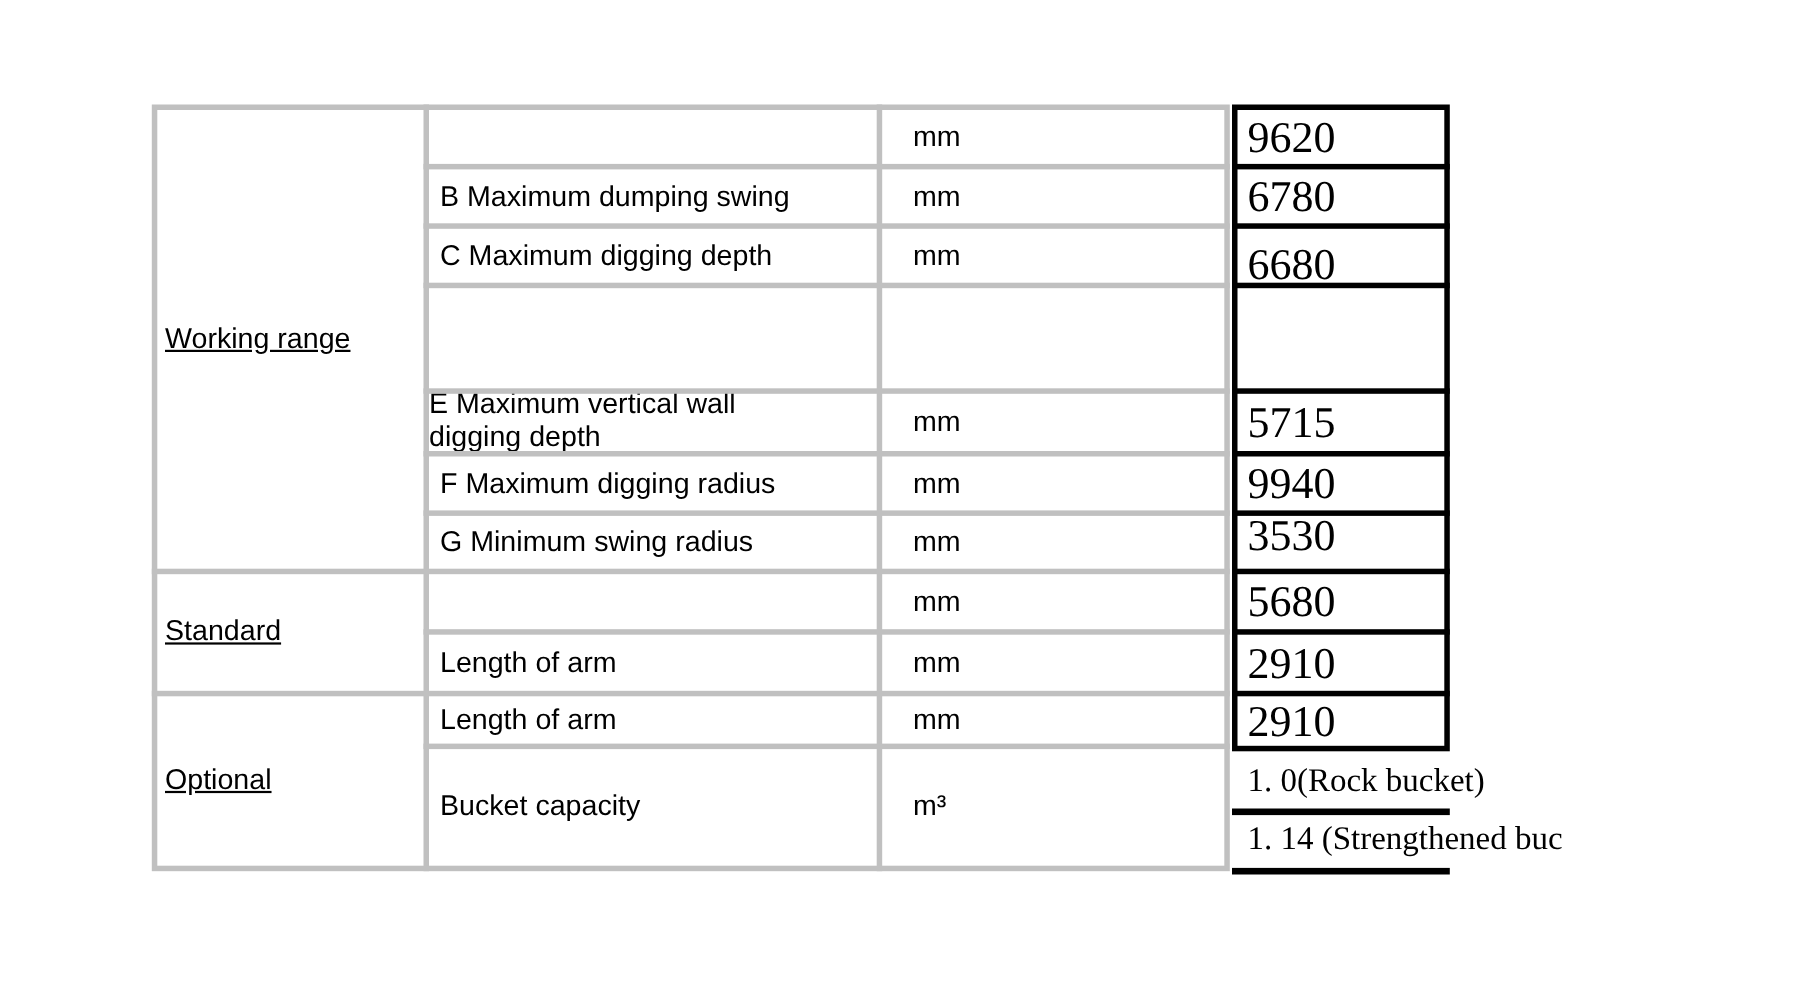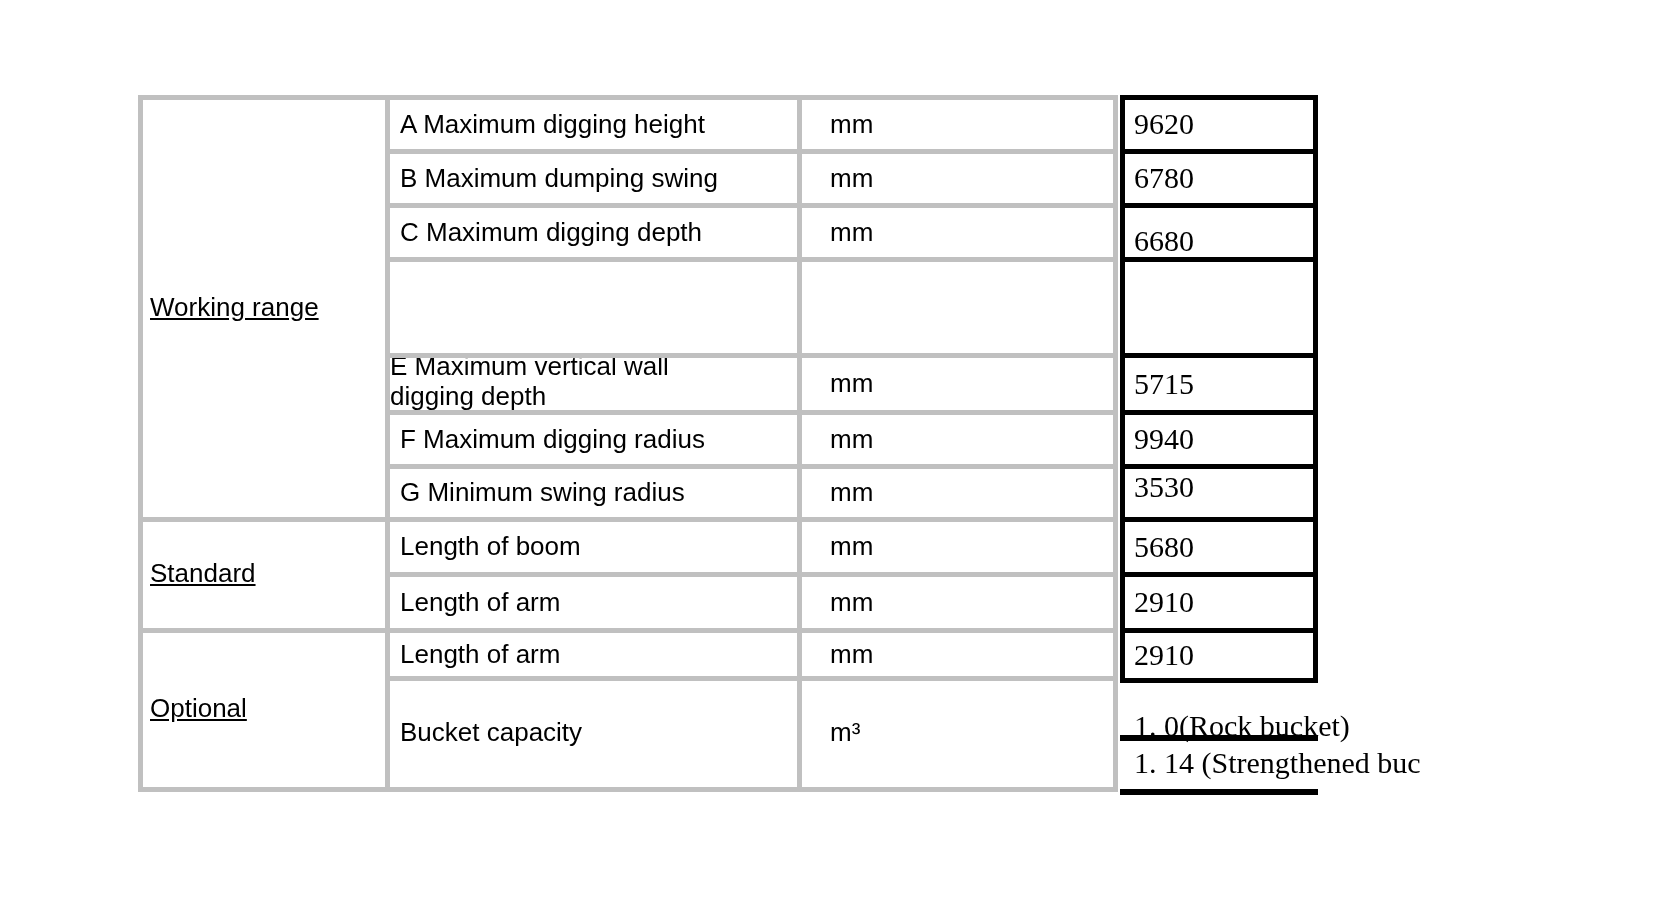--- a/index.html
+++ b/index.html
@@ -19,31 +19,31 @@
   .bline{position:absolute;background:#000;}
   .bh{left:1120px;width:198px;height:5px;}
   .underline{left:1120px;width:198px;height:6px;}
   
   .cell{position:absolute;display:flex;align-items:center;box-sizing:border-box;
         padding-left:10px;font-size:26px;line-height:1.15;white-space:nowrap;overflow:hidden;}
   .sec{left:143px;width:240px;padding-left:7px;text-decoration:underline;}
   .lab{left:390px;width:405px;}
   .unit{left:802px;width:315px;padding-left:28px;}
   .val{left:1125px;width:190px;padding-left:9px;
-       font-family:"Liberation Serif", serif;font-size:30px;}
+       font-family:"Liberation Serif", serif;font-size:40px;}
   
   .lab-clip{position:absolute;left:390px;top:358px;width:405px;height:52px;
             overflow:hidden;box-sizing:border-box;}
   .lab-clip .inner{margin-top:-7px;line-height:30px;font-size:26px;}
   
   .bucket-clip{position:absolute;left:1120px;top:683px;width:333px;height:107px;overflow:hidden;}
   .bucket-line{position:absolute;left:0;display:flex;align-items:center;box-sizing:border-box;
                padding-left:14px;width:400px;white-space:nowrap;
                font-family:"Liberation Serif", serif;font-size:30px;}
-  .bl1{top:18px;height:50px;}
+  .bl1{top:2px;height:50px;}
   .bl2{top:56px;height:48px;}
 </style>
 </head>
 <body>
 
 <div id="scene">
 
   <div class="gray-frame"></div>
   <div class="gline gv1"></div>
   <div class="gline gv2"></div>
@@ -68,33 +68,31 @@
   <div class="bline bh" style="top:517px"></div>
   <div class="bline bh" style="top:572px"></div>
   <div class="bline bh" style="top:628px"></div>
   <div class="bline underline" style="top:735px"></div>
   <div class="bline underline" style="top:789px"></div>
 
   <div class="cell sec" style="top:100px;height:415px">Working range</div>
   <div class="cell sec" style="top:633px;height:152px">Optional</div>
   <div class="cell sec" style="top:522px;height:104px">Standard</div>
 
-  <div class="cell lab" style="top:100px;height:49px">A Maximum digging height</div>
   <div class="cell lab" style="top:154px;height:49px">B Maximum dumping swing</div>
   <div class="cell lab" style="top:208px;height:49px">C Maximum digging depth</div>
   <div class="cell lab" style="top:262px;height:91px"></div>
   <div class="lab-clip">
     <div class="inner">
       <div>E Maximum vertical wall</div>
       <div>digging depth</div>
     </div>
   </div>
   <div class="cell lab" style="top:415px;height:49px">F Maximum digging radius</div>
   <div class="cell lab" style="top:469px;height:48px">G Minimum swing radius</div>
-  <div class="cell lab" style="top:522px;height:50px">Length of boom</div>
   <div class="cell lab" style="top:577px;height:51px">Length of arm</div>
   <div class="cell lab" style="top:633px;height:43px">Length of arm</div>
   <div class="cell lab" style="top:681px;height:104px">Bucket capacity</div>
 
   <div class="cell unit" style="top:100px;height:49px">mm</div>
   <div class="cell unit" style="top:154px;height:49px">mm</div>
   <div class="cell unit" style="top:208px;height:49px">mm</div>
   <div class="cell unit" style="top:262px;height:91px"></div>
   <div class="cell unit" style="top:358px;height:52px">mm</div>
   <div class="cell unit" style="top:415px;height:49px">mm</div>

